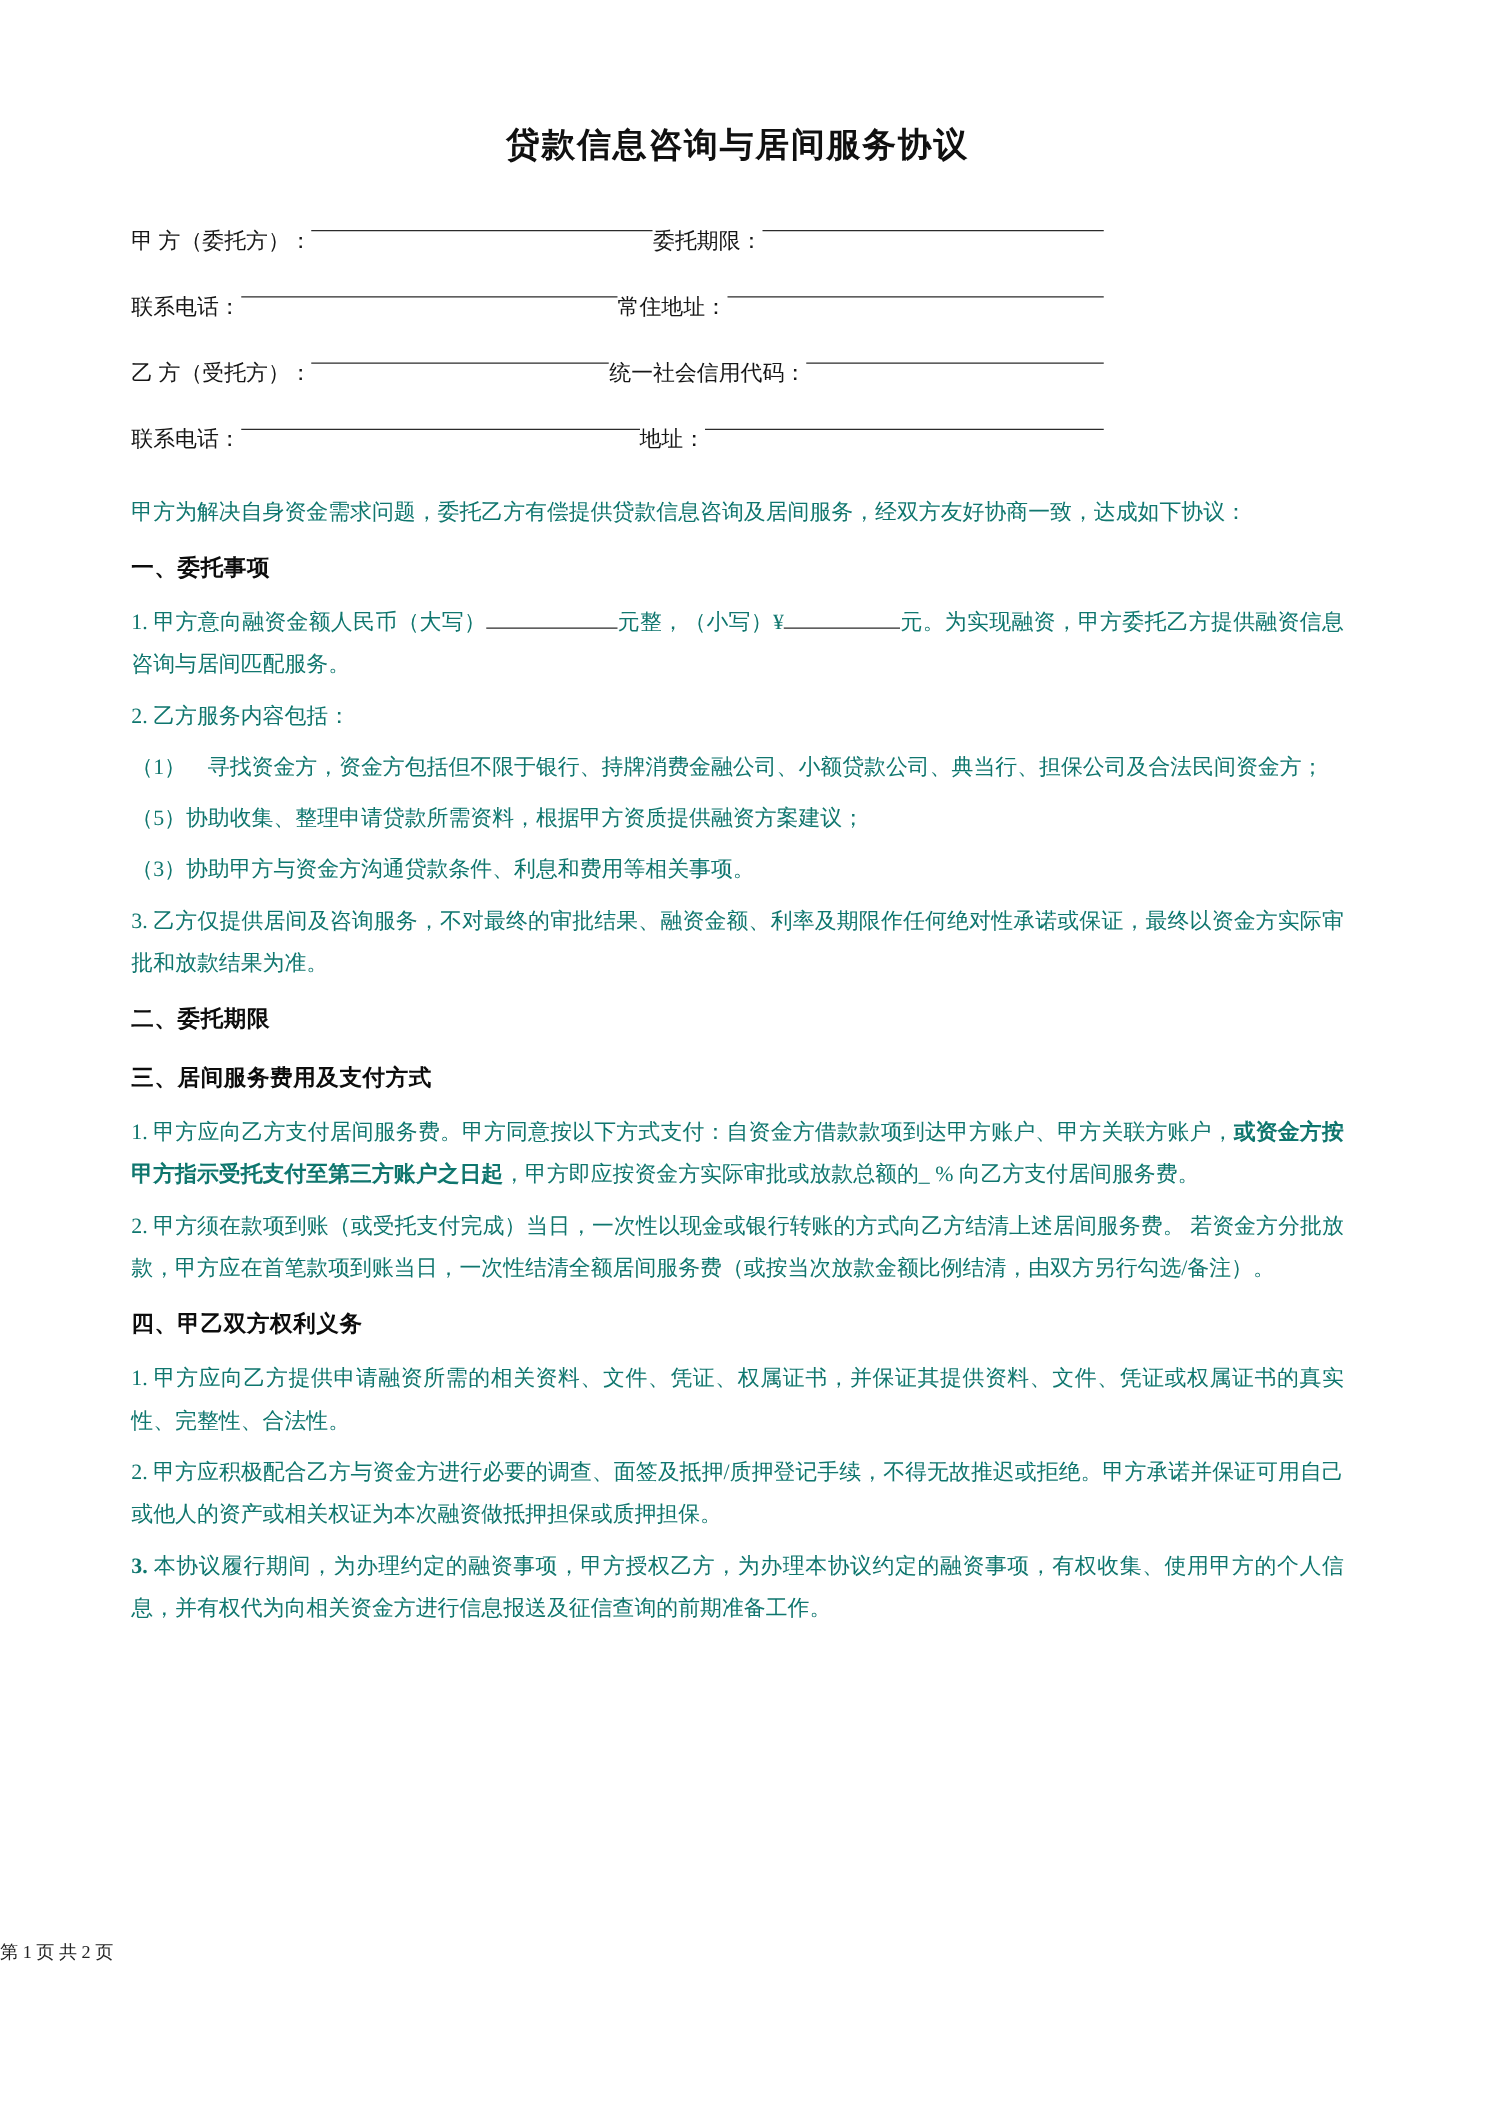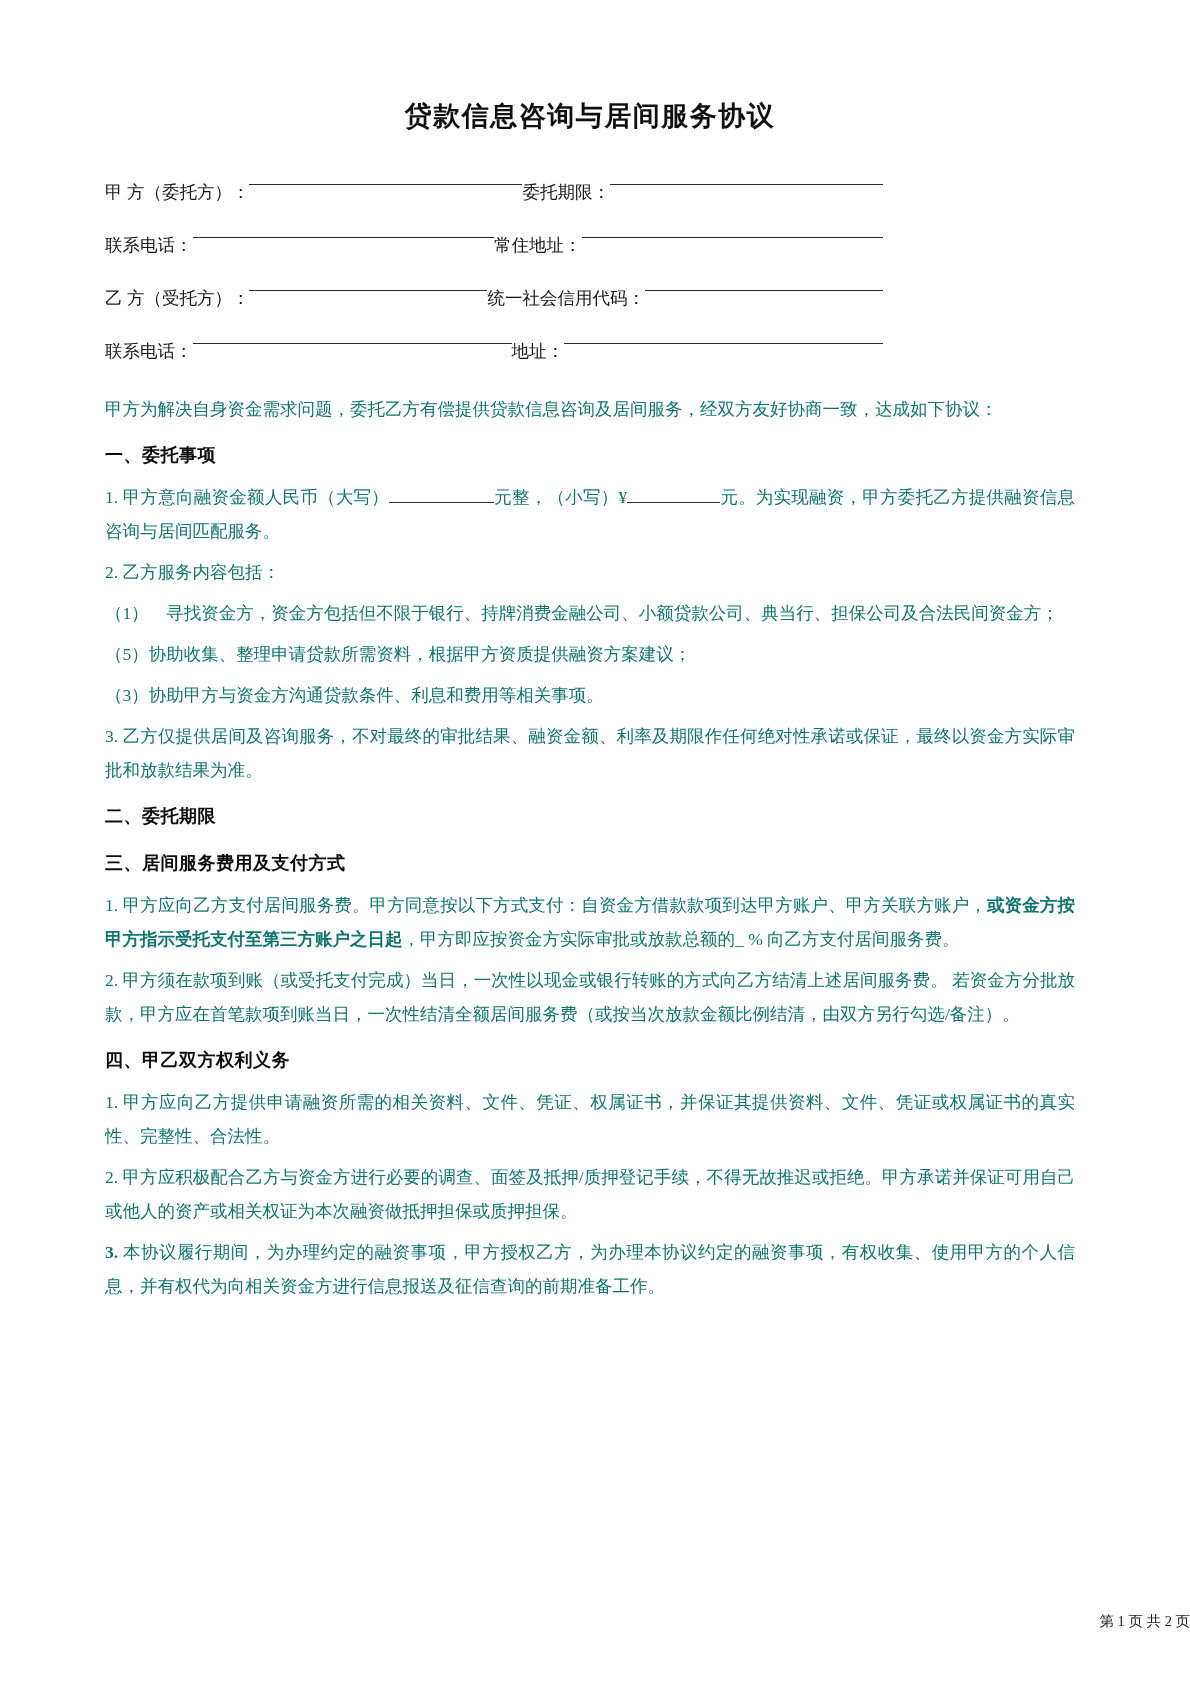--- a/index.html
+++ b/index.html
@@ -36,22 +36,22 @@
     letter-spacing:0.5px;
   }
   .iblank {
     display:inline-block; border-bottom:1px solid #2b2b2b; height:15px;
     vertical-align:baseline;
   }
   .w105 { width:105px; } .w93 { width:93px; }
   .bold-inline { font-weight:700; }
 
   .footer {
-    position:absolute; top:1612px; left:0; width:100%;
-    text-align:right; font-size:14.5px; color:#222;
+    position:absolute; top:1552px; left:0; width:100%;
+    text-align:left; font-size:14.5px; color:#222;
   }
 </style>
 </head>
 <body>
 
 <div class="page">
 
   <h1 class="title">贷款信息咨询与居间服务协议</h1>
 
   <div class="form-rows">

